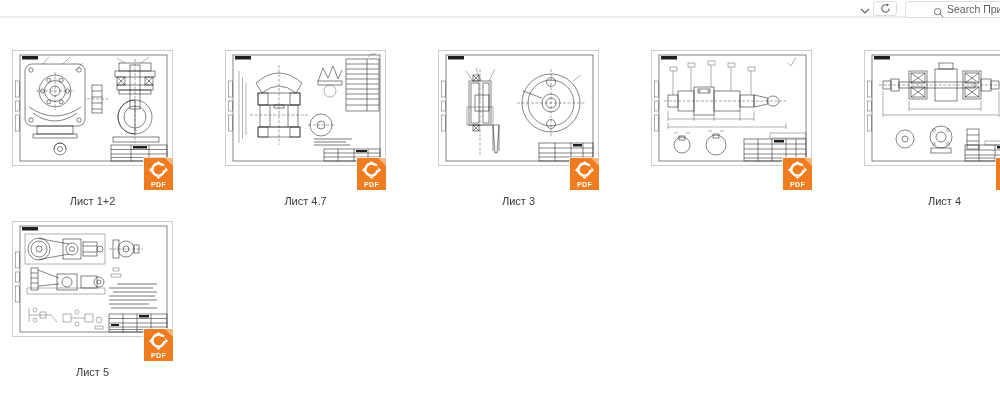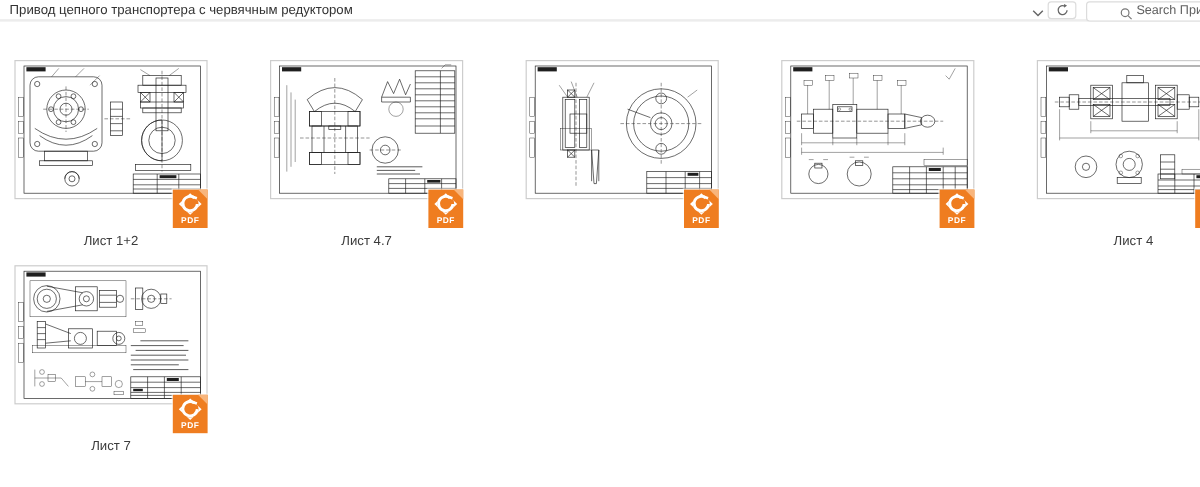--- a/index.html
+++ b/index.html
@@ -58,21 +58,20 @@
   svg.d *{stroke:#1f1f1f;stroke-width:.55;fill:none;}
   svg.d .f{fill:#1f1f1f;stroke:none;}
   svg.d .dash{stroke-dasharray:3 1.6;stroke-width:.4;}
   svg.d .thin{stroke-width:.35;}
   svg.d .note{stroke:#555;stroke-width:.8;}
 </style>
 </head>
 <body>
 
 <div class="topbar">
-  <div class="topbar-title">Привод цепного транспортера с червячным редуктором</div>
 
   <button class="chev-btn" title="">
     <svg width="10" height="8" viewBox="0 0 10 8">
         <polyline points="1,2 5,6 9,2" fill="none" stroke="#666" stroke-width="1.2"></polyline>
       </svg>
   </button>
 
   <button class="refresh-btn">
     <svg width="11" height="11" viewBox="0 0 11 11">
       <path d="M9.2 5.5 A3.7 3.7 0 1 1 7.4 2.3" fill="none" stroke="#666" stroke-width="1.1"></path>
@@ -325,20 +324,21 @@
         <div class="badge">
           <svg class="badge-art" width="29" height="21" viewBox="0 0 29 21">
             <polygon points="14.5,1 24,10 14.5,19 5,10" fill="#ffffff"></polygon>
             <circle cx="14.5" cy="10" r="7" fill="#ef7d20"></circle>
             <path d="M 18 4.8 A 6 6 0 1 0 20.4 10" stroke="#fff" stroke-width="2.4" fill="none"></path>
             <rect x="16.2" y="3.4" width="4" height="2.2" fill="#fff" transform="rotate(18 18 4.5)"></rect>
           </svg>
           <div class="badge-text">PDF</div>
         </div>
       </div>
+      <div class="filelabel">Лист 3</div>
     </div>
 
     <div class="cell">
       <div class="tile">
         <div class="sheet">
           <svg class="d" viewBox="0 0 159 114">
             <defs>
                 <pattern id="h4" width="3" height="3" patternTransform="rotate(45)" patternUnits="userSpaceOnUse">
                   <line x1="0" y1="0" x2="0" y2="3" stroke="#333" stroke-width="0.5"></line>
                 </pattern>
@@ -593,17 +593,17 @@
         <div class="badge">
           <svg class="badge-art" width="29" height="21" viewBox="0 0 29 21">
             <polygon points="14.5,1 24,10 14.5,19 5,10" fill="#ffffff"></polygon>
             <circle cx="14.5" cy="10" r="7" fill="#ef7d20"></circle>
             <path d="M 18 4.8 A 6 6 0 1 0 20.4 10" stroke="#fff" stroke-width="2.4" fill="none"></path>
             <rect x="16.2" y="3.4" width="4" height="2.2" fill="#fff" transform="rotate(18 18 4.5)"></rect>
           </svg>
           <div class="badge-text">PDF</div>
         </div>
       </div>
-      <div class="filelabel">Лист 7</div>
+      <div class="filelabel">Лист 5</div>
     </div>
 
   </div>
 </div>
 
 </body></html>

